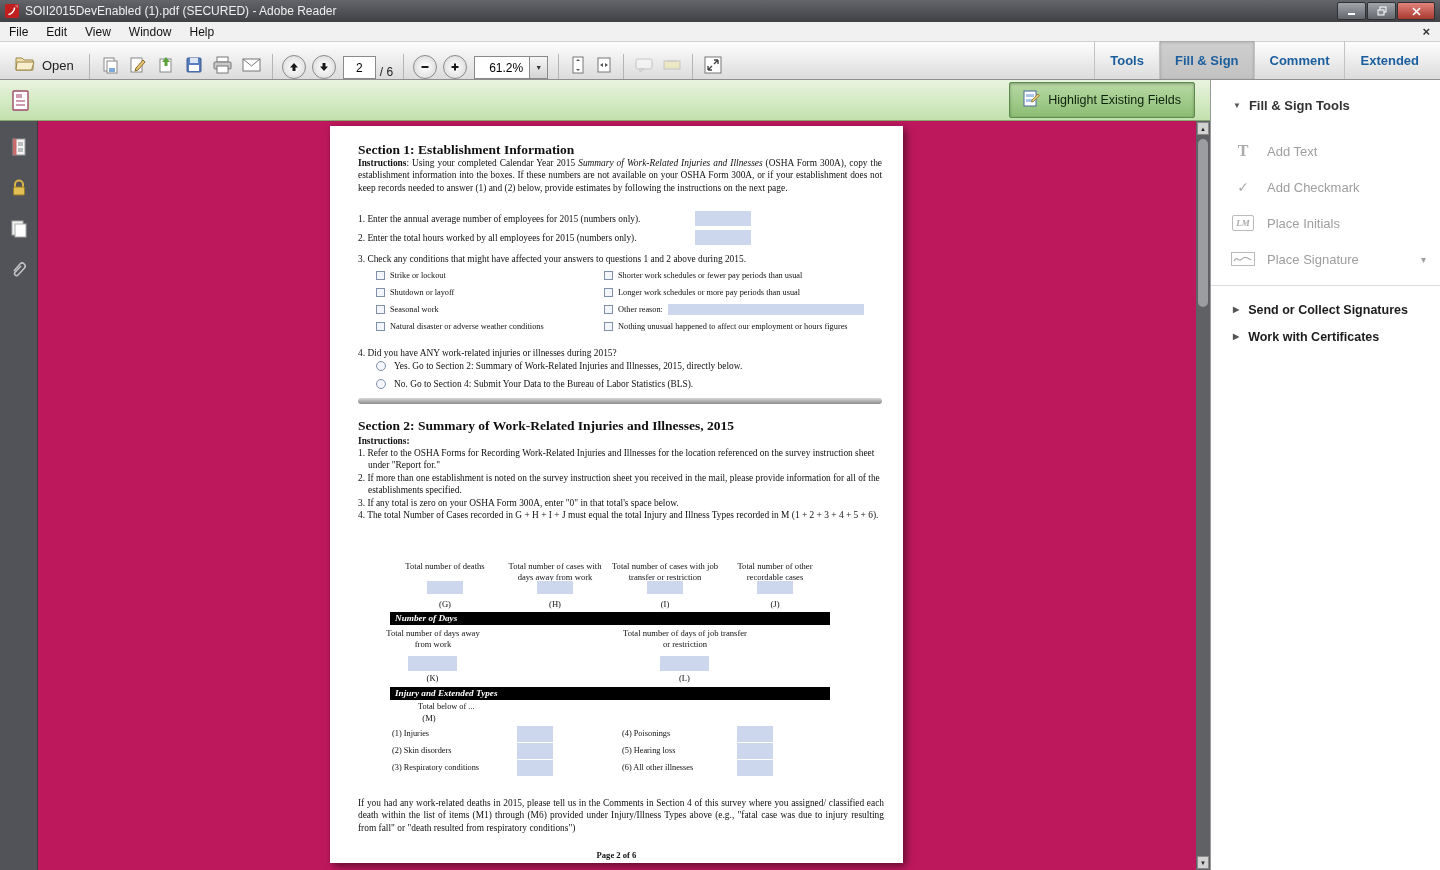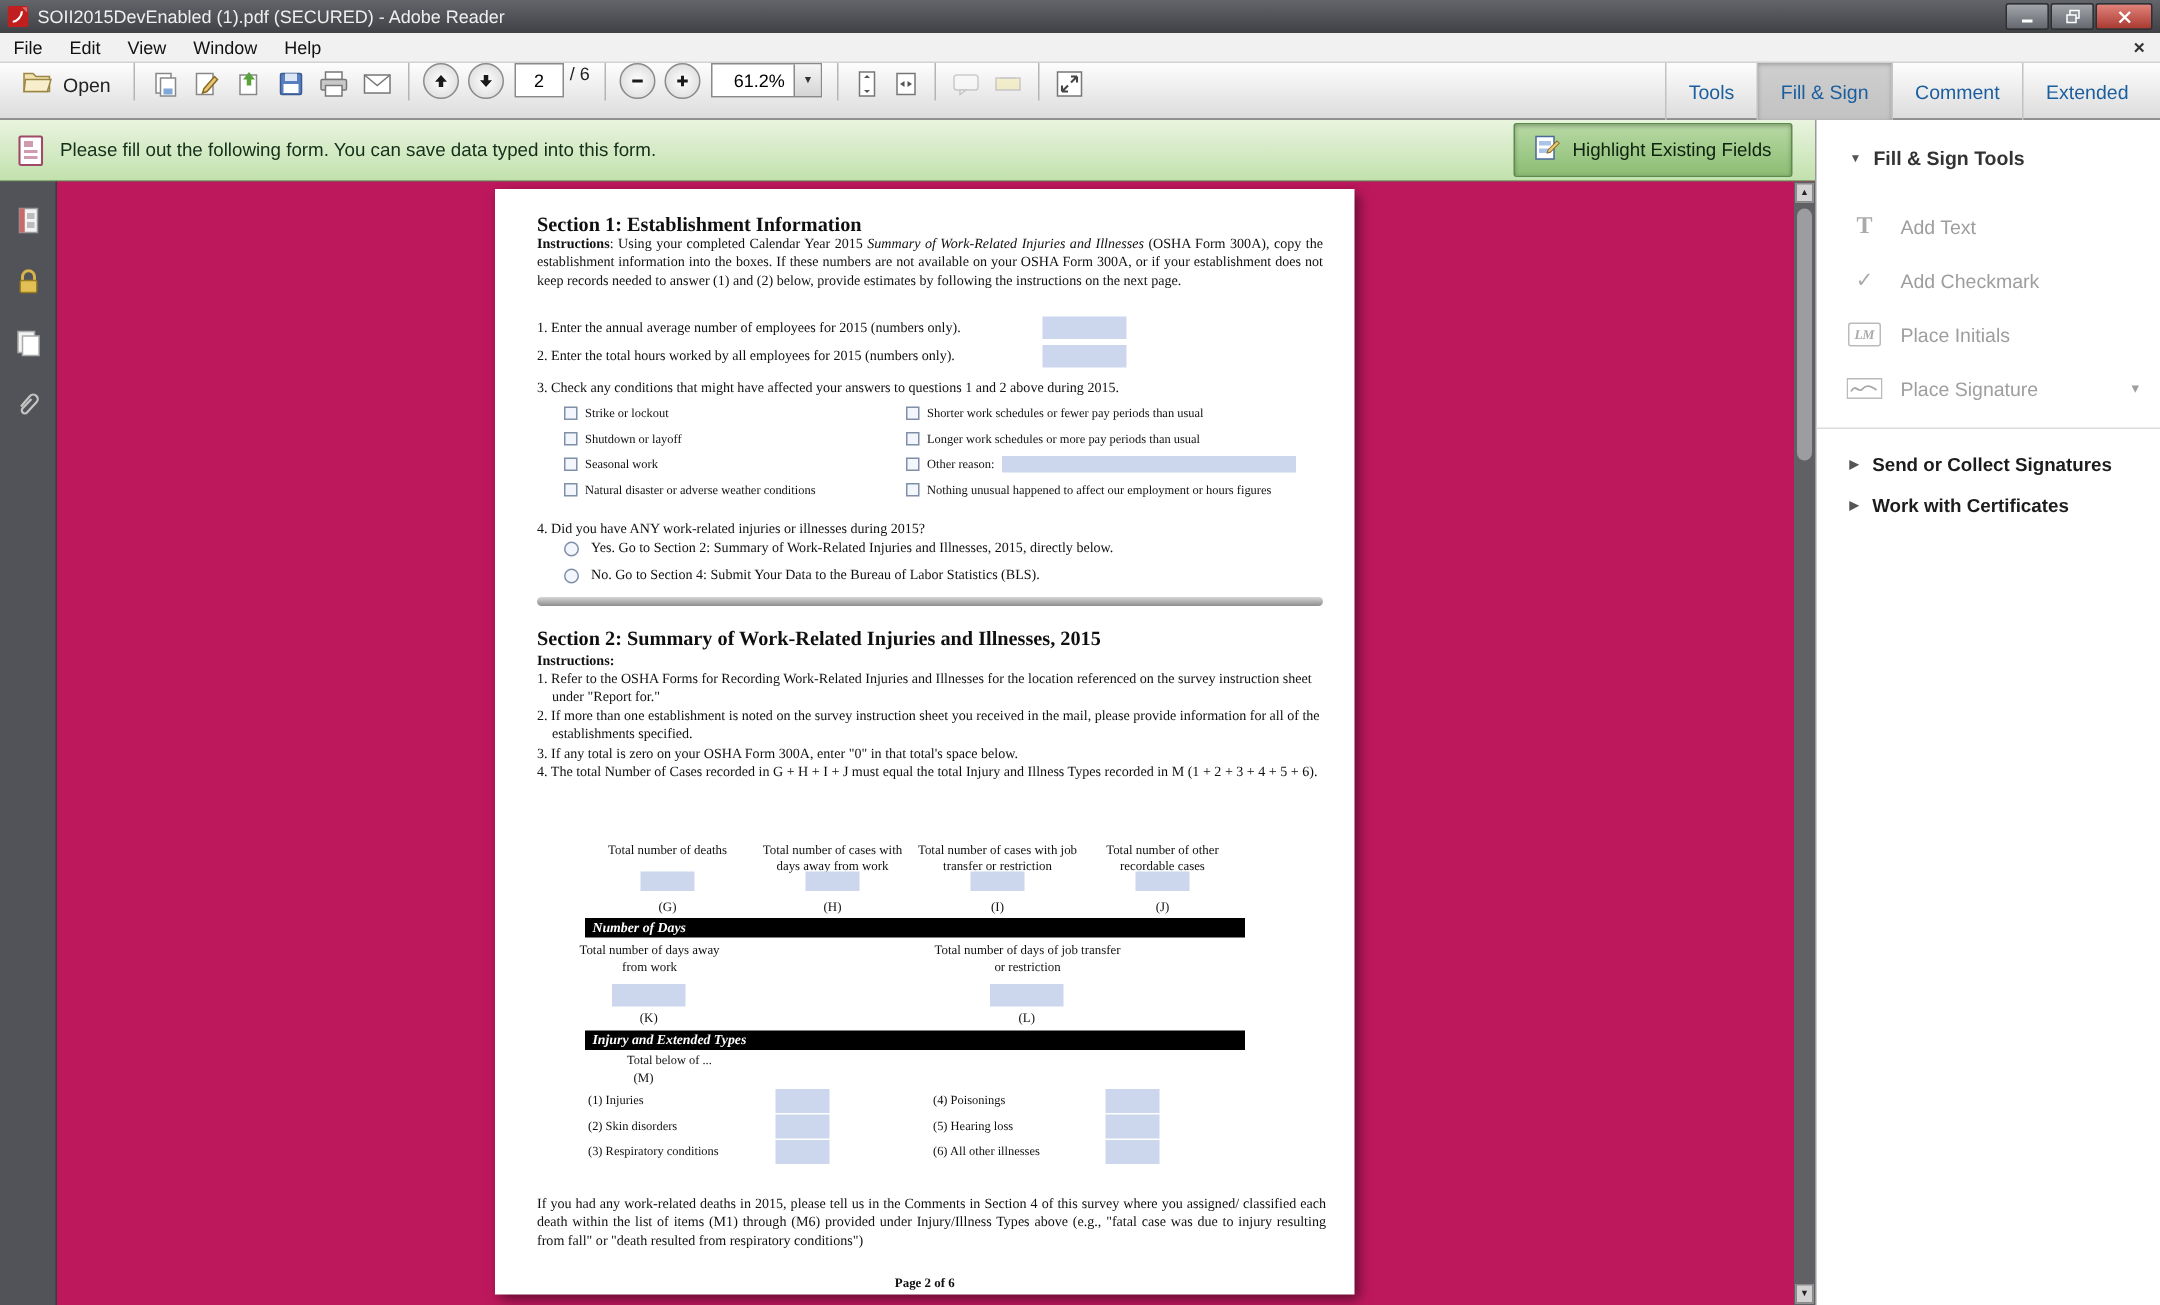--- a/index.html
+++ b/index.html
@@ -18,35 +18,35 @@
 
   
   .menubar{position:absolute;left:0;top:22px;width:1440px;height:20px;background:#f1f1f1;
     border-bottom:1px solid #d2d2d2;display:flex;align-items:center;font-size:12px;color:#111;box-sizing:border-box}
   .menu-item{padding:0 9px;height:100%;display:flex;align-items:center;cursor:default}
   .menubar-close{margin-left:auto;margin-right:10px;color:#333;font-size:13px;font-weight:bold;cursor:pointer;line-height:1}
 
   
   .toolbar{position:absolute;left:0;top:42px;width:1440px;height:38px;
     background:linear-gradient(#fdfdfd,#dcdcdc);border-bottom:1px solid #8f8f8f;
-    display:flex;align-items:flex-start;padding:0 6px;box-sizing:border-box}
+    display:flex;align-items:flex-end;padding:0 6px;box-sizing:border-box}
   .tb-btn{height:28px;display:flex;align-items:center;justify-content:center;padding:0 5px;border-radius:3px;cursor:pointer}
   .tb-sep{width:1px;height:25px;background:#b5b5b5;margin:0 6px}
   .open-btn{display:flex;align-items:center;gap:7px;font-size:13px;color:#222;padding:0 9px;height:28px;cursor:pointer}
   .circle-btn{width:22px;height:22px;border-radius:50%;background:radial-gradient(#ffffff,#d6d6d6);
     border:1px solid #8a8a8a;display:flex;align-items:center;justify-content:center;cursor:pointer;margin:0 3px}
   .page-input{width:27px;height:19px;border:1px solid #8a8a8a;background:#fff;font-size:12px;text-align:center;
     font-family:"Liberation Sans",sans-serif;margin:0 4px}
   .page-total{font-size:12px;color:#222;margin-right:4px}
   .zoom-box{display:flex;align-items:stretch;height:21px;border:1px solid #8a8a8a;background:#fff;margin:0 4px}
   .zoom-value{padding:0 6px;font-size:12px;min-width:42px;text-align:right;display:flex;align-items:center;justify-content:flex-end}
   .zoom-caret{width:17px;border-left:1px solid #8a8a8a;background:linear-gradient(#f6f6f6,#d4d4d4);
     display:flex;align-items:center;justify-content:center;font-size:7px;color:#333;cursor:pointer}
   .tabs{margin-left:auto;display:flex;align-items:stretch;height:38px}
-  .tab{display:flex;align-items:center;padding:0 15px;color:#1b5e9e;font-size:13px;font-weight:normal;
+  .tab{display:flex;align-items:center;padding:0 15px;color:#1b5e9e;font-size:13px;font-weight:bold;
     border-left:1px solid #c2c2c2;cursor:pointer}
   .tab.active{background:linear-gradient(#cfcfcf,#c2c2c2);box-shadow:inset 0 1px 3px rgba(0,0,0,.25)}
   .ghost{opacity:.45}
 
   
   .notifbar{position:absolute;left:0;top:80px;width:1210px;height:41px;
     background:linear-gradient(#e9f4df,#c2e1ad);border-bottom:1px solid #85a873;
     display:flex;align-items:center;padding:0 11px;font-size:12.5px;color:#14301a;box-sizing:border-box}
   .notif-icon{width:19px;height:21px;margin-right:10px;flex:0 0 auto}
   .highlight-btn{margin-left:auto;margin-right:4px;display:flex;align-items:center;gap:8px;height:34px;padding:0 13px;
@@ -268,21 +268,20 @@
 
 <div class="notifbar">
   <span class="notif-icon">
     <svg width="19" height="21" viewBox="0 0 19 21">
         <rect x="2" y="1" width="15" height="19" rx="1" fill="#fff" stroke="#a04a6a" stroke-width="1.4"></rect>
         <rect x="5" y="4" width="6" height="4" fill="#d09ab0"></rect>
         <rect x="5" y="10" width="9" height="2" fill="#d09ab0"></rect>
         <rect x="5" y="14" width="9" height="2" fill="#d09ab0"></rect>
       </svg>
   </span>
-  <span>Please fill out the following form. You can save data typed into this form.</span>
   <span class="highlight-btn">
     <span><svg width="17" height="17" viewBox="0 0 17 17">
           <rect x="1" y="1" width="12" height="15" fill="#fff" stroke="#4a6a9c"></rect>
           <rect x="3" y="4" width="8" height="3" fill="#a8c4e8"></rect>
           <rect x="3" y="9" width="8" height="3" fill="#a8c4e8"></rect>
           <path d="M9 10 L15 4 L16.5 5.5 L10.5 11.5 L8.5 12 Z" fill="#e8c878" stroke="#8a6a20" stroke-width=".7"></path>
         </svg></span>
     <span>Highlight Existing Fields</span>
   </span>
 </div>

